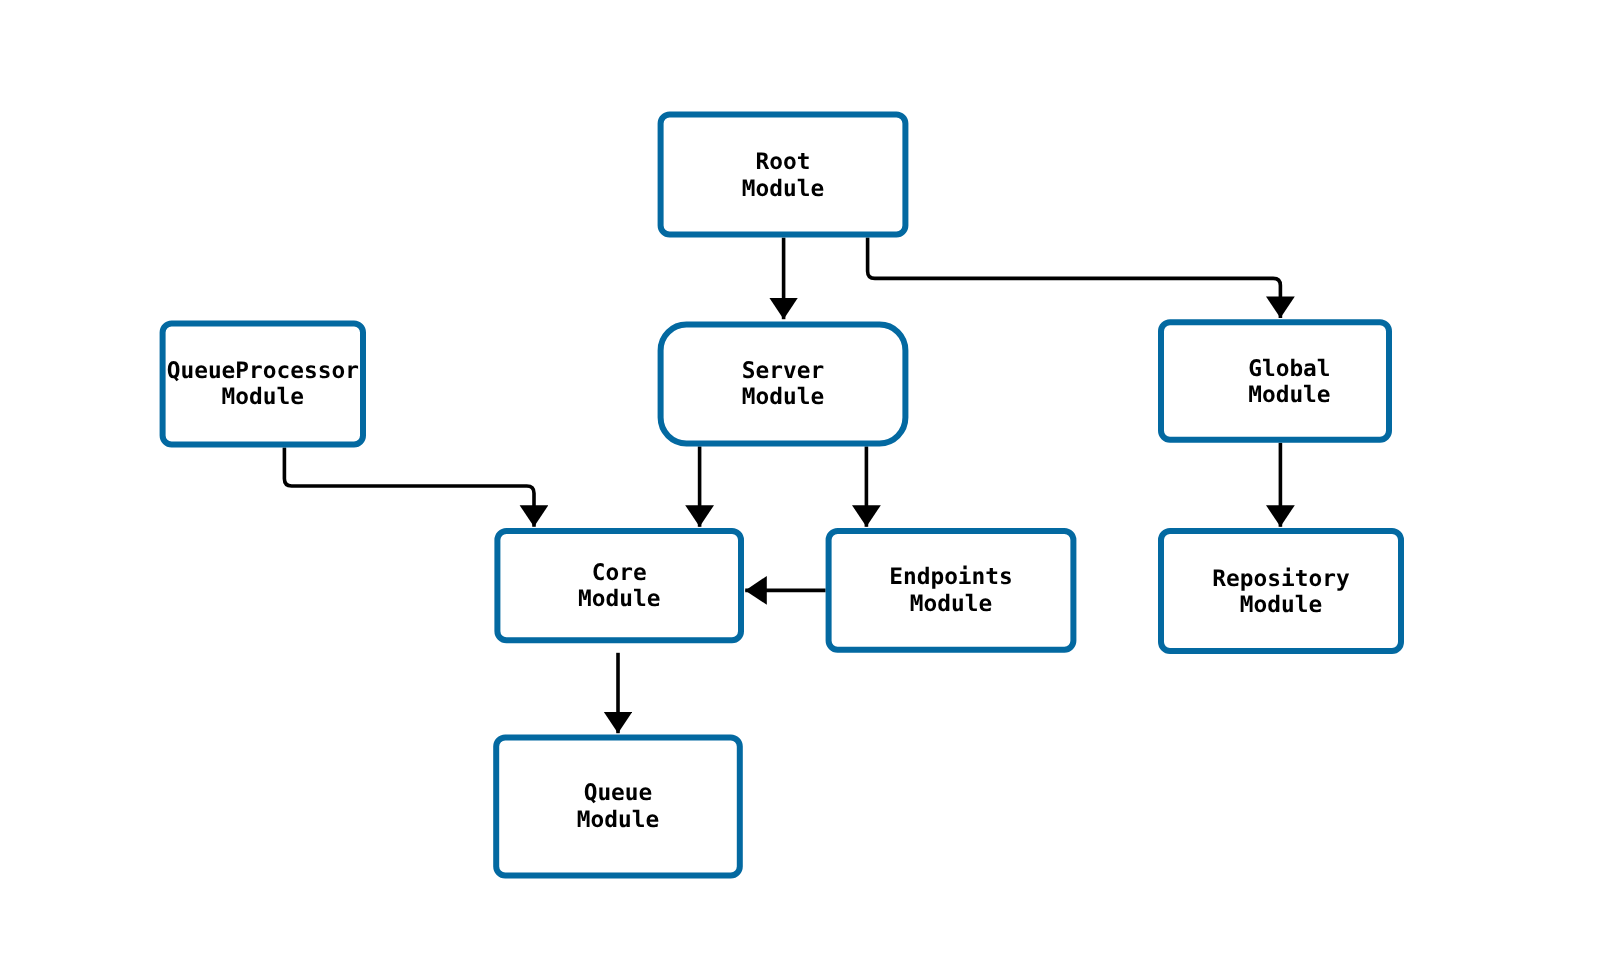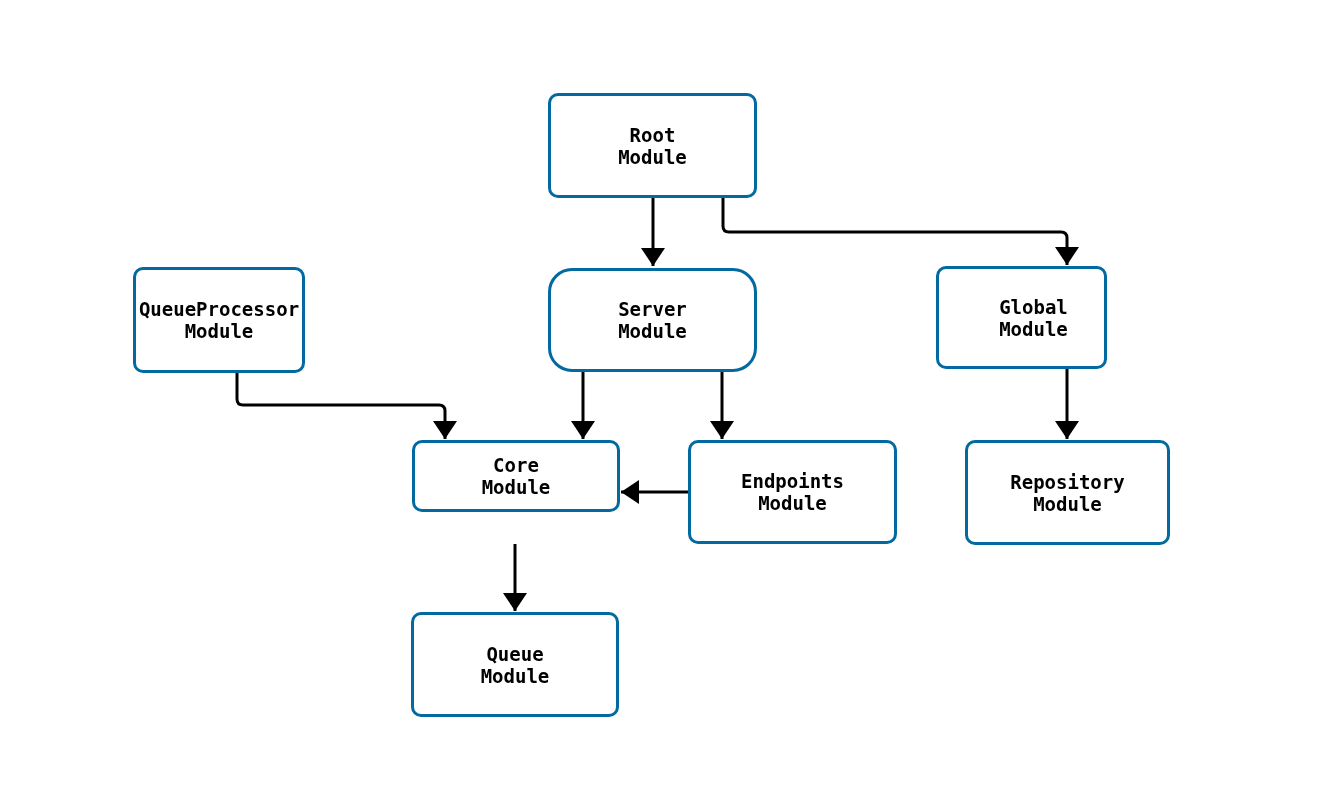--- a/index.html
+++ b/index.html
@@ -26,40 +26,40 @@
   }
   .edge {
     fill: none;
     stroke: #000000;
     stroke-width: 3;
   }
   .node {
     position: absolute;
     box-sizing: border-box;
     background: #ffffff;
-    border: 3px solid #0369a1;
+    border: 5px solid #0369a1;
     border-radius: 10px;
     display: flex;
     align-items: center;
     justify-content: center;
     text-align: center;
     font-weight: 700;
     font-size: 19px;
     line-height: 22px;
     color: #000000;
     white-space: pre-line;
   }
   #node-root          { left: 548px; top:  93px; width: 209px; height: 105px; }
   #node-queueprocessor{ left: 133px; top: 267px; width: 172px; height: 106px; }
   #node-server        { left: 548px; top: 268px; width: 209px; height: 104px; border-radius: 24px; }
-  #node-global        { left: 936px; top: 266px; width: 171px; height: 103px; padding-left: 24px; }
-  #node-core          { left: 412px; top: 440px; width: 208px; height: 72px; }
+  #node-global        { left: 965px; top: 266px; width: 195px; height: 103px; padding-left: 24px; }
+  #node-core          { left: 412px; top: 440px; width: 208px; height: 96px; }
   #node-endpoints     { left: 688px; top: 440px; width: 209px; height: 104px; }
   #node-repository    { left: 965px; top: 440px; width: 205px; height: 105px; }
-  #node-queue         { left: 411px; top: 612px; width: 208px; height: 105px; }
+  #node-queue         { left: 411px; top: 612px; width: 208px; height: 120px; }
 </style>
 </head>
 <body>
 
 <div class="canvas">
 
   <svg class="edge-layer" width="1337" height="809" viewBox="0 0 1337 809" xmlns="http://www.w3.org/2000/svg">
     <defs>
       <marker id="arrowhead" markerUnits="strokeWidth" markerWidth="8" markerHeight="9" refX="6" refY="4" orient="auto">
         <path d="M 0 0 L 6 4 L 0 8 Z" fill="#000000"></path>

